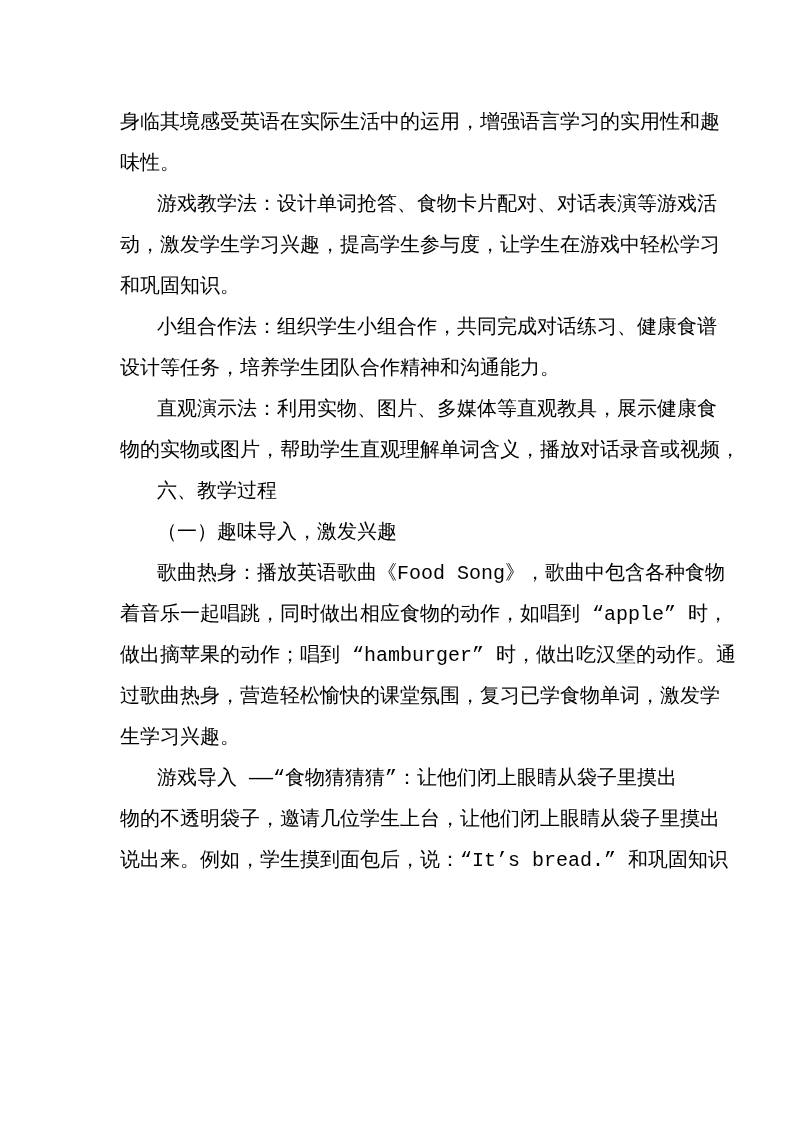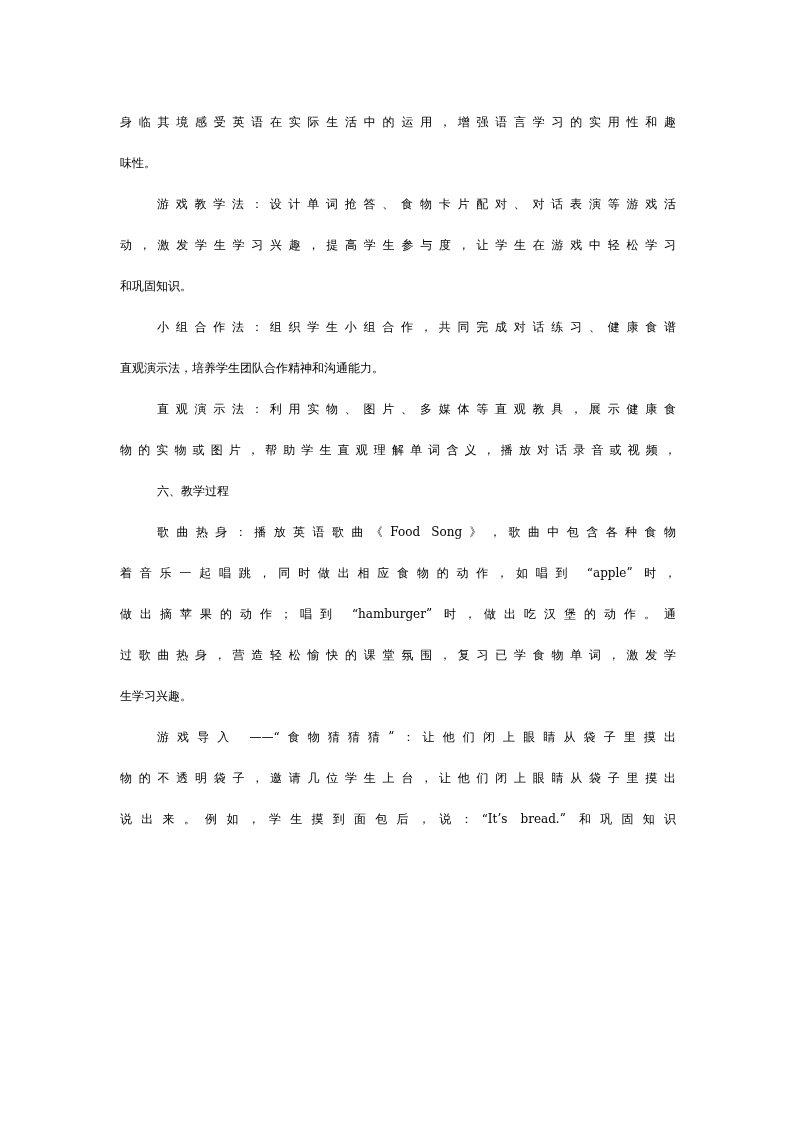--- a/index.html
+++ b/index.html
@@ -17,25 +17,26 @@
     }
     .page {
       position: absolute;
       left: 120px;
       top: 102px;
       width: 556px;
     }
     .line {
       height: 41px;
       line-height: 41px;
-      font-size: 12px;
+      font-size: 20px;
       white-space: nowrap;
       text-align: justify;
       text-align-last: justify;
       letter-spacing: 0px;
+      font-family: Liberation Mono, monospace;
     }
     .line.last {
       text-align-last: left;
     }
     .indent {
       padding-left: 37px;
     }
   </style>
 </head>
 <body>
@@ -48,32 +49,35 @@
   </div>
 
   <div>
     <div class="line indent">游戏教学法：设计单词抢答、食物卡片配对、对话表演等游戏活</div>
     <div class="line">动，激发学生学习兴趣，提高学生参与度，让学生在游戏中轻松学习</div>
     <div class="line last">和巩固知识。</div>
   </div>
 
   <div>
     <div class="line indent">小组合作法：组织学生小组合作，共同完成对话练习、健康食谱</div>
-    <div class="line last">直观演示法，培养学生团队合作精神和沟通能力。</div>
+    <div class="line last">设计等任务，培养学生团队合作精神和沟通能力。</div>
   </div>
 
   <div>
     <div class="line indent">直观演示法：利用实物、图片、多媒体等直观教具，展示健康食</div>
     <div class="line">物的实物或图片，帮助学生直观理解单词含义，播放对话录音或视频，</div>
   </div>
 
   <div>
     <div class="line indent last">六、教学过程</div>
   </div>
 
+  <div>
+    <div class="line indent last">（一）趣味导入，激发兴趣</div>
+  </div>
 
   <div>
     <div class="line indent">歌曲热身：播放英语歌曲《Food Song》，歌曲中包含各种食物</div>
     <div class="line">着音乐一起唱跳，同时做出相应食物的动作，如唱到 “apple” 时，</div>
     <div class="line">做出摘苹果的动作；唱到 “hamburger” 时，做出吃汉堡的动作。通</div>
     <div class="line">过歌曲热身，营造轻松愉快的课堂氛围，复习已学食物单词，激发学</div>
     <div class="line last">生学习兴趣。</div>
   </div>
 
   <div>

